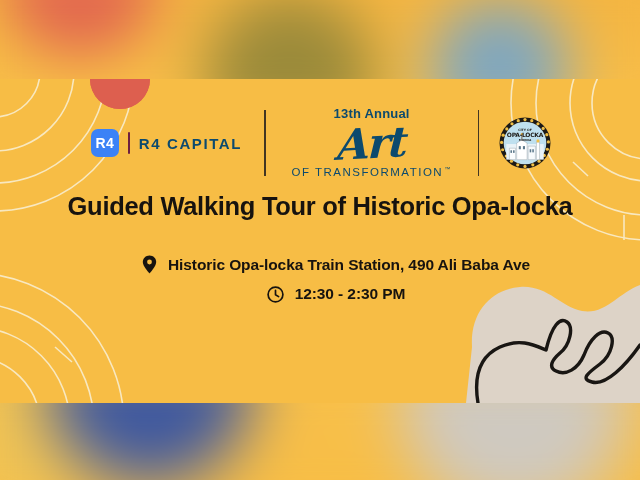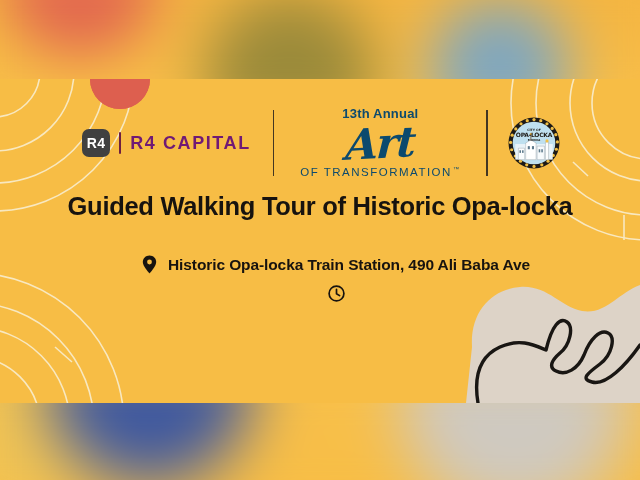--- a/index.html
+++ b/index.html
@@ -53,28 +53,28 @@
 
   
   .logo-row{
     position:absolute;left:0;top:22px;width:640px;height:84px;
     display:flex;align-items:center;justify-content:center;gap:0;
   }
   .logo-cell{display:flex;align-items:center;justify-content:center;height:84px;}
 
   .r4-block{display:flex;align-items:center;gap:9px;padding:0 22px;}
   .r4-mark{
-    width:28px;height:28px;border-radius:7px;background:#404040;
+    width:28px;height:28px;border-radius:7px;background:#3b82f6;
     display:flex;align-items:center;justify-content:center;
     color:#fff;font-size:14px;font-weight:700;letter-spacing:.5px;
     font-family:"Liberation Sans", sans-serif;
   }
   .r4-bar{width:2px;height:22px;background:#6e2040;border-radius:1px;}
   .r4-word{
-    color:#701a75;font-size:18px;font-weight:700;letter-spacing:1.6px;
+    color:#0c4a6e;font-size:15px;font-weight:700;letter-spacing:1.6px;
     white-space:nowrap;
   }
 
   .vdiv{width:1.5px;height:66px;background:#231f1c;opacity:.85;}
 
   .art-logo{
     display:flex;flex-direction:column;align-items:center;
     padding:0 26px;color:#0c4a6e;line-height:1;
   }
   .art-annual{
@@ -294,19 +294,20 @@
         </div>
 
 
         <div class="drow r3">
           <span class="dicon">
             <svg width="17" height="17" viewBox="0 0 17 17">
               <circle cx="8.5" cy="8.5" r="7.4" fill="none" stroke="#17130f" stroke-width="1.7"></circle>
               <path d="M8.5 4.4 L8.5 8.7 L11.6 10.6" fill="none" stroke="#17130f" stroke-width="1.7" stroke-linecap="round" stroke-linejoin="round"></path>
             </svg>
           </span>
+          <span class="dtext">12:30 - 2:30 PM</span>
         </div>
 
       </div>
 
     </div>
   </div>
 </div>
 
 </body></html>

